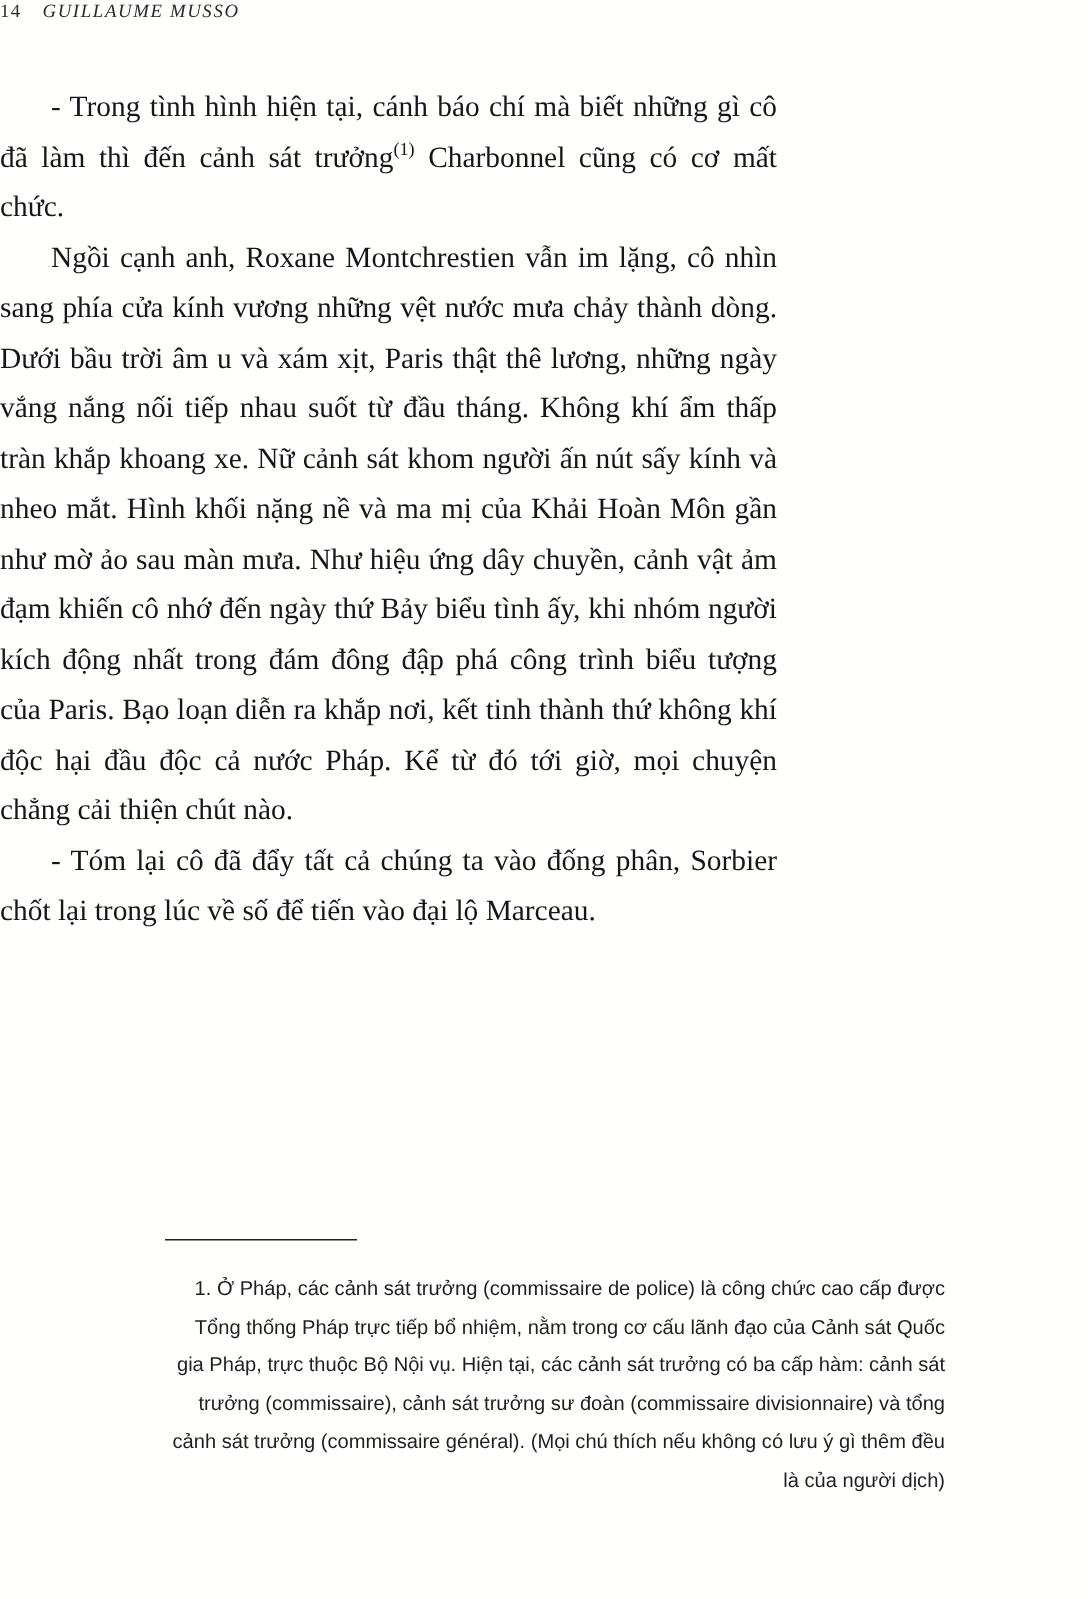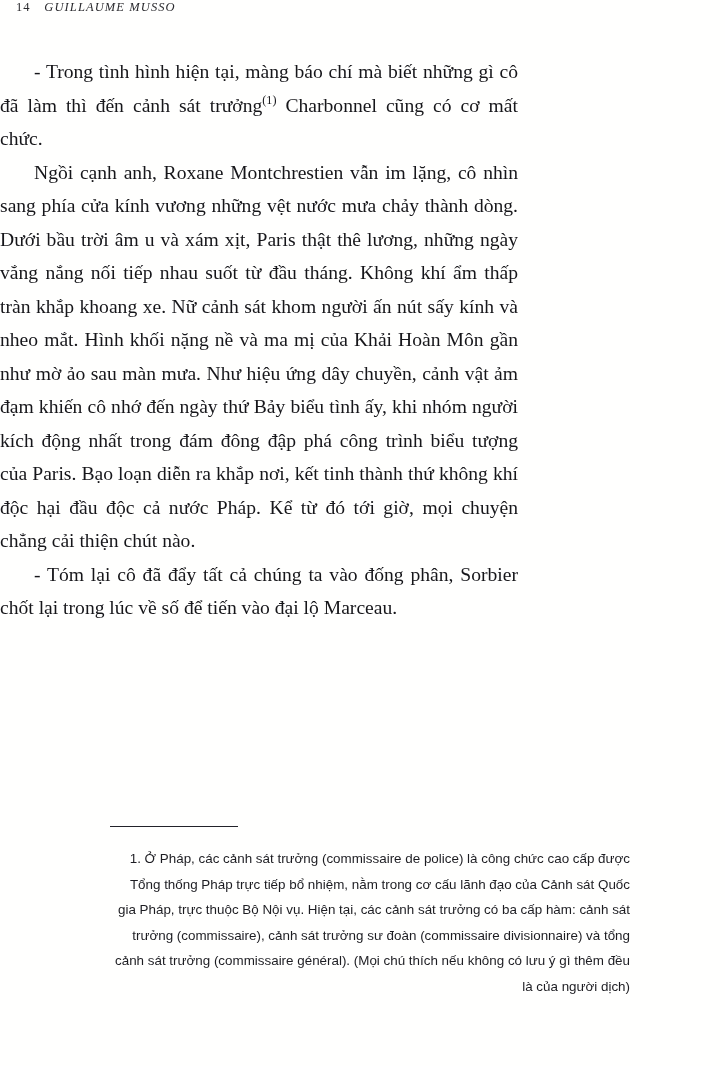--- a/index.html
+++ b/index.html
@@ -26,21 +26,20 @@
   .running-head {
     font-family: "Liberation Serif", serif;
     font-size: 12.5px;
     letter-spacing: 0.9px;
     color: #2a2a2e;
     margin-bottom: 40px;
     white-space: nowrap;
   }
   .running-head .folio {
     margin-right: 14px;
-    padding-left: 16px;
   }
   .running-head .author {
     font-variant: small-caps;
     letter-spacing: 1.1px;
     font-style: italic;
   }
   .body-text p {
     margin: 0;
     font-size: 19.6px;
     line-height: 33.5px;
@@ -79,21 +78,21 @@
 <body>
 
 <div class="page">
 
   <div class="running-head">
     <span class="folio">14</span><span class="author">GUILLAUME MUSSO</span>
   </div>
 
   <div class="content" style="position:static;">
     <div class="body-text">
-      <p><span>- Trong tình hình hiện tại, màng báo chí mà biết những gì cô đã làm thì đến cảnh sát trưởng</span><sup class="fn">(1)</sup><span> Charbonnel cũng có cơ mất chức.</span></p>
+      <p><span>- Trong tình hình hiện tại, cánh báo chí mà biết những gì cô đã làm thì đến cảnh sát trưởng</span><sup class="fn">(1)</sup><span> Charbonnel cũng có cơ mất chức.</span></p>
       <p>Ngồi cạnh anh, Roxane Montchrestien vẫn im lặng, cô nhìn sang phía cửa kính vương những vệt nước mưa chảy thành dòng. Dưới bầu trời âm u và xám xịt, Paris thật thê lương, những ngày vắng nắng nối tiếp nhau suốt từ đầu tháng. Không khí ẩm thấp tràn khắp khoang xe. Nữ cảnh sát khom người ấn nút sấy kính và nheo mắt. Hình khối nặng nề và ma mị của Khải Hoàn Môn gần như mờ ảo sau màn mưa. Như hiệu ứng dây chuyền, cảnh vật ảm đạm khiến cô nhớ đến ngày thứ Bảy biểu tình ấy, khi nhóm người kích động nhất trong đám đông đập phá công trình biểu tượng của Paris. Bạo loạn diễn ra khắp nơi, kết tinh thành thứ không khí độc hại đầu độc cả nước Pháp. Kể từ đó tới giờ, mọi chuyện chẳng cải thiện chút nào.</p>
       <p>- Tóm lại cô đã đẩy tất cả chúng ta vào đống phân, Sorbier chốt lại trong lúc về số để tiến vào đại lộ Marceau.</p>
     </div>
   </div>
 
   <div class="footnote-area">
     <div class="fn-rule"></div>
     <p class="footnote-text">1. Ở Pháp, các cảnh sát trưởng (commissaire de police) là công chức cao cấp được Tổng thống Pháp trực tiếp bổ nhiệm, nằm trong cơ cấu lãnh đạo của Cảnh sát Quốc gia Pháp, trực thuộc Bộ Nội vụ. Hiện tại, các cảnh sát trưởng có ba cấp hàm: cảnh sát trưởng (commissaire), cảnh sát trưởng sư đoàn (commissaire divisionnaire) và tổng cảnh sát trưởng (commissaire général). (Mọi chú thích nếu không có lưu ý gì thêm đều là của người dịch)</p>
   </div>
 

